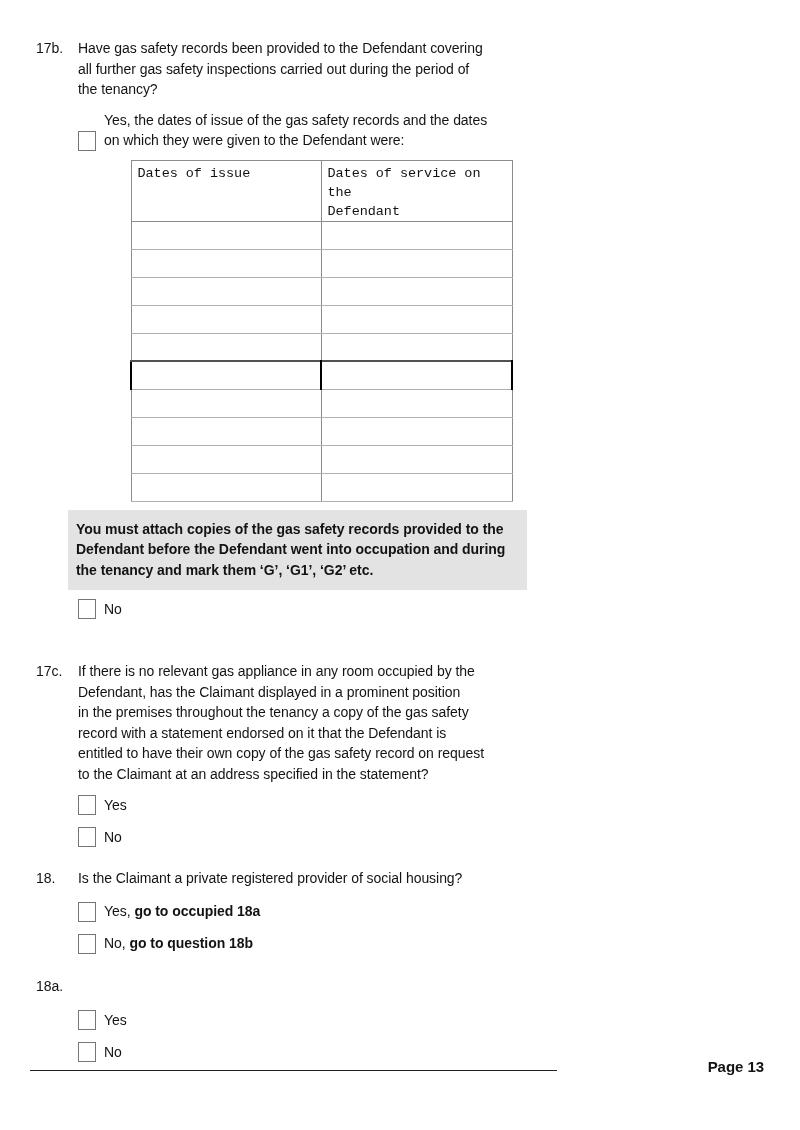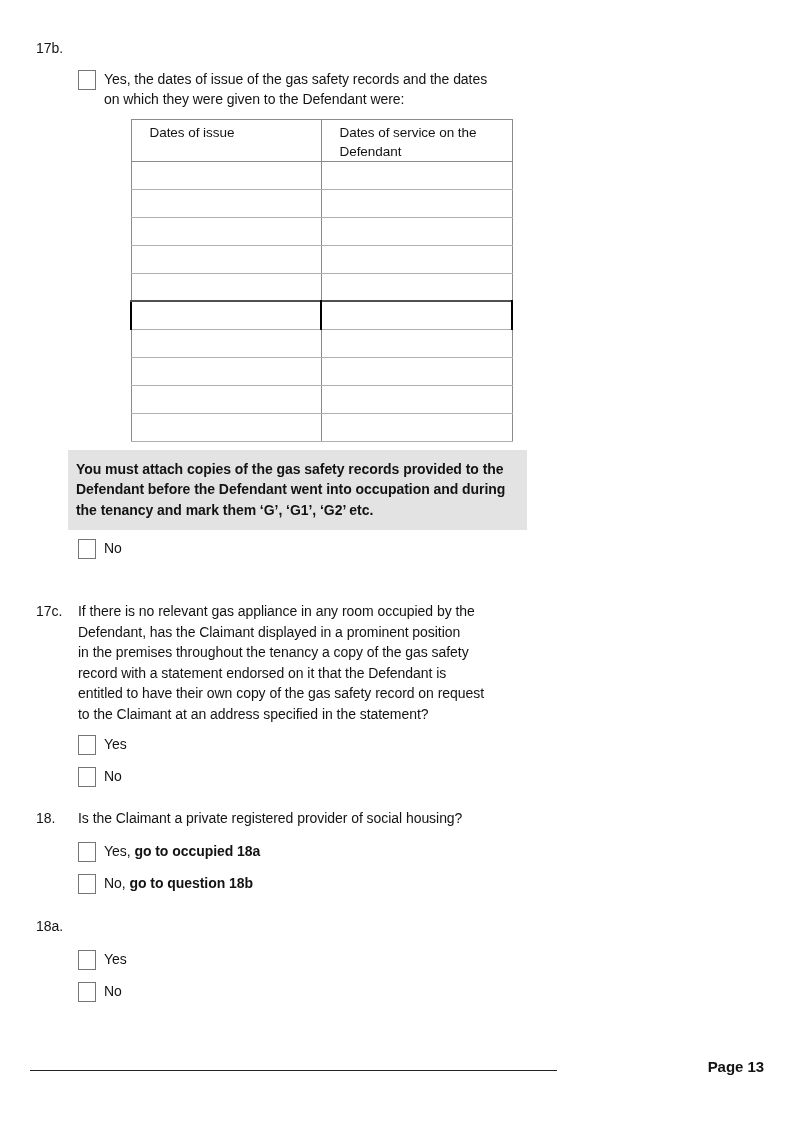--- a/index.html
+++ b/index.html
@@ -5,40 +5,40 @@
   * { margin:0; padding:0; box-sizing:border-box; }
   html,body { background:#ffffff; }
   .page {
     position:relative; width:800px; height:1130px; background:#fff;
     font-family:"Liberation Sans", sans-serif; font-size:14px; line-height:20.5px;
     color:#131313; overflow:hidden; padding-top:38px; letter-spacing:-0.05px;
   }
   .question { display:flex; margin-left:36px; }
   .qnum { font-weight:normal; width:42px; flex:none; }
   .qtext { white-space:pre-line; max-width:495px; }
-  .opt { display:flex; align-items:flex-start; margin-left:78px; }
+  .opt { display:flex; align-items:flex-end; margin-left:78px; }
   .cb {
     width:18px; height:20px; border:1px solid #767676; background:#fff;
     flex:none; display:inline-block; margin-top:0;
   }
   .lbl { margin-left:8px; white-space:pre-line; margin-top:-1px; }
   .lbl b, .lbl strong { font-weight:bold; }
 
   .dates-table {
     border-collapse:collapse; table-layout:fixed; width:381px;
     margin-left:130px; margin-top:9px;
     border:1px solid var(--table-border,#8c8c8c);
   }
   .dates-table col.c1 { width:190px; }
   .dates-table col.c2 { width:191px; }
   .dates-table th {
     border:1px solid var(--table-border,#8c8c8c);
     font-weight:normal; text-align:left; vertical-align:top;
-    height:39px; padding:3px 6px 0 18px; white-space:pre-line;
-    font-size:13.5px; line-height:19px;
+    height:39px; padding:3px 6px 0 6px; white-space:pre-line;
+    font-size:13.5px; line-height:19px;font-family:Liberation Mono, monospace;
   }
   .dates-table td {
     border:1px solid var(--table-border,#8c8c8c);
     border-top-color:var(--row-border,#b0b0b0);
     border-bottom-color:var(--row-border,#b0b0b0);
     height:28px;
   }
   .dates-table tr.focused td {
     border-top:2px solid var(--focus-top,#515151);
     border-left:2px solid var(--focus-side,#000);
@@ -58,20 +58,23 @@
   .footer-line { position:absolute; left:30px; top:1070px; width:527px; border-top:1.5px solid #222; }
   .page-number { position:absolute; top:1059px; right:36px; font-size:15px; line-height:16px; font-weight:bold; }
 </style>
 </head>
 <body>
 
 <div class="page">
 
   <section class="question">
     <div class="qnum">17b.</div>
+    <div class="qtext">Have gas safety records been provided to the Defendant covering
+all further gas safety inspections carried out during the period of
+the tenancy?</div>
   </section>
 
   <div class="opt mt11">
     <span class="cb"></span>
     <span class="lbl">Yes, the dates of issue of the gas safety records and the dates
 on which they were given to the Defendant were:</span>
   </div>
 
   <table class="dates-table">
     <colgroup>

